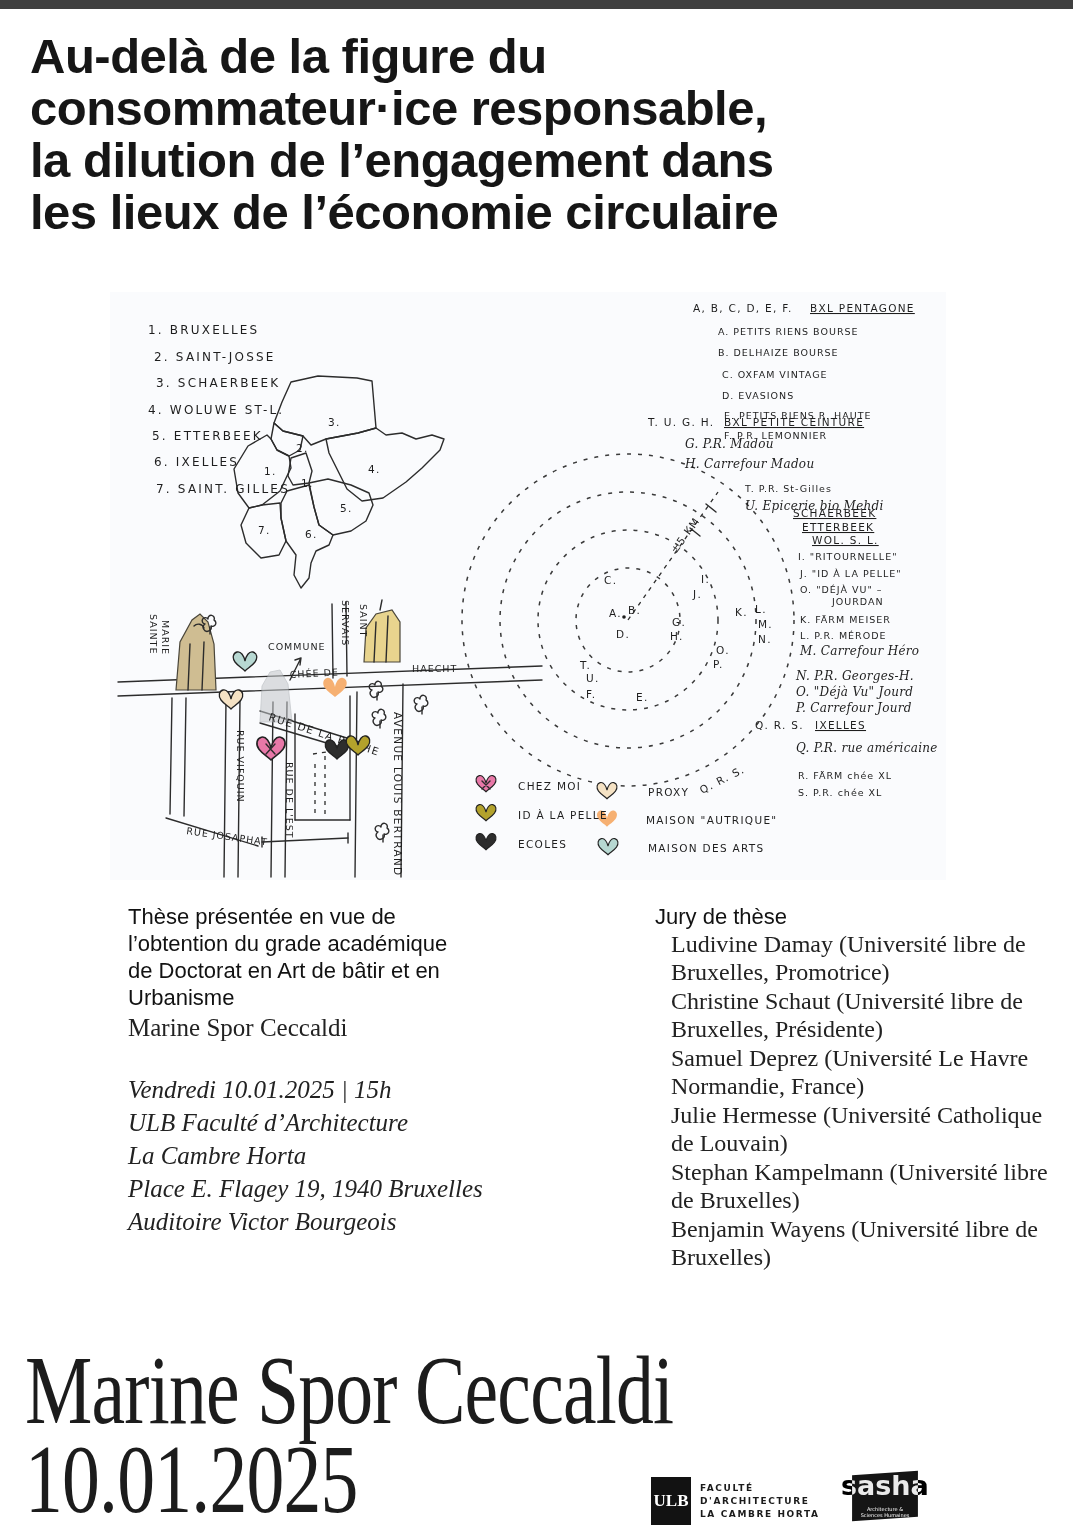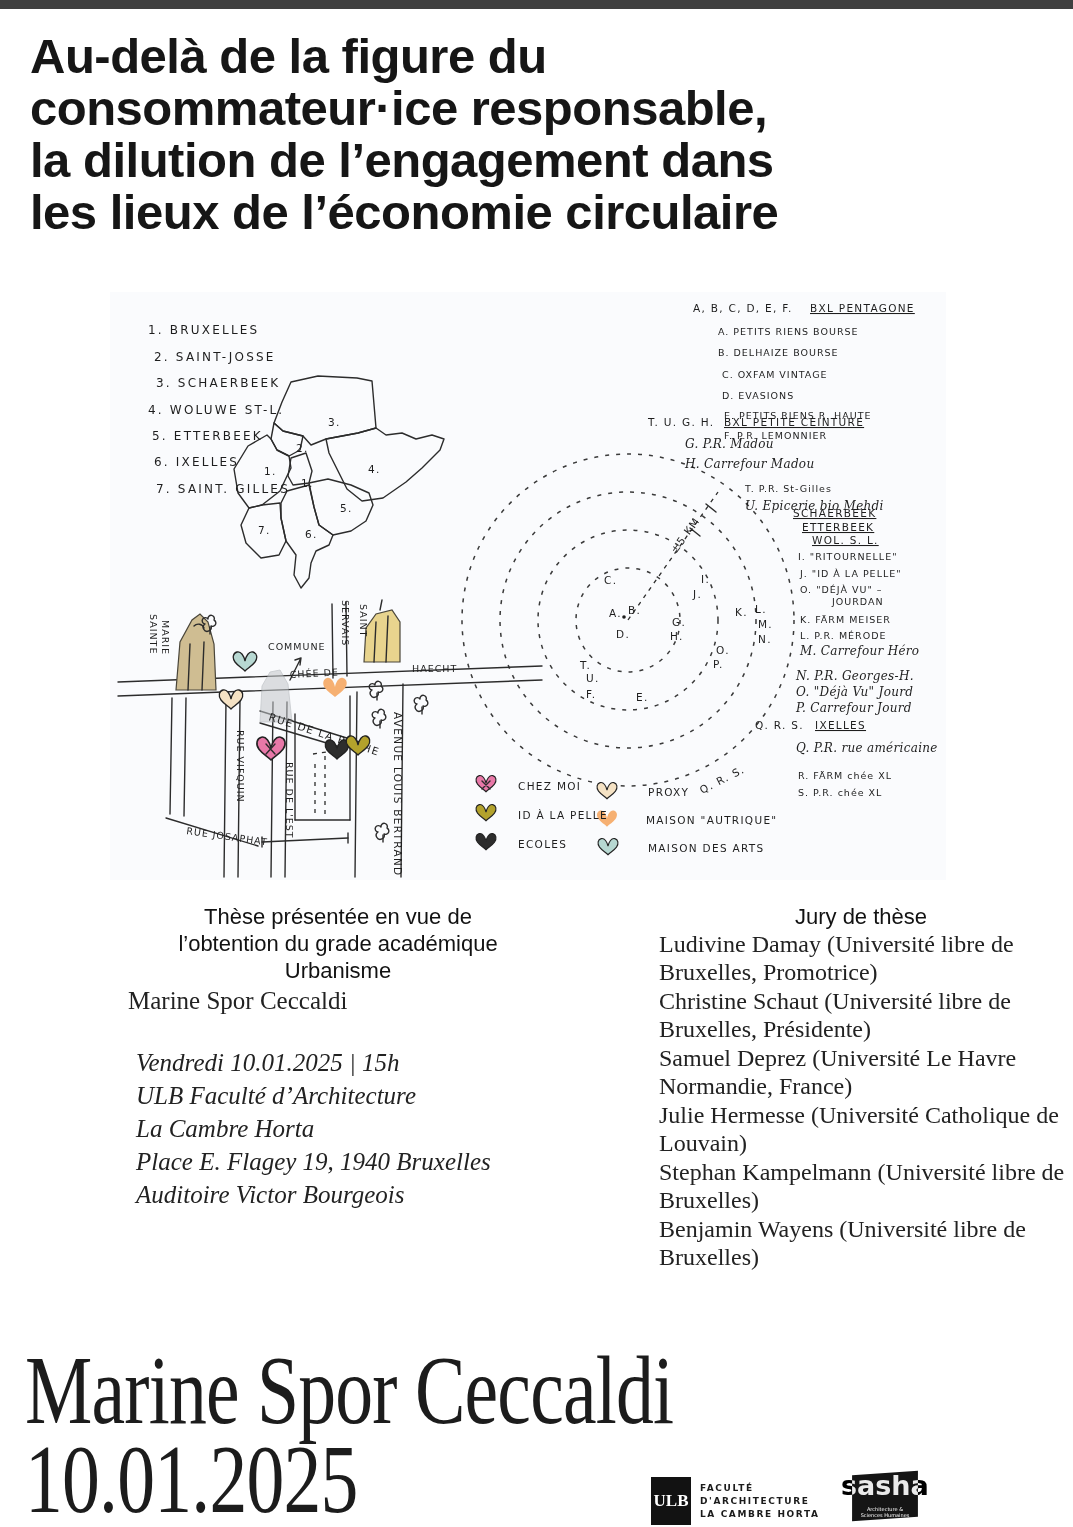--- a/index.html
+++ b/index.html
@@ -24,25 +24,25 @@
   .ring{stroke:#3a3a3a;stroke-width:1.5;stroke-dasharray:4 7;fill:none;}
   .dash{stroke:#2c2c2c;stroke-width:1.3;stroke-dasharray:4 5;fill:none;}
   .heart-outline{stroke:#222;stroke-width:1.3;}
   .blob{fill:#c2c6c9;opacity:.55;stroke:#9aa0a4;stroke-width:.8;}
   .church1{fill:#cfbd92;stroke:#4a463a;stroke-width:1.2;}
   .church2{fill:#e8d48e;stroke:#4a463a;stroke-width:1.2;}
 
   
   .col-left{position:absolute;left:128px;top:903px;width:420px;color:#121212;}
   .col-right{position:absolute;left:655px;top:903px;width:412px;color:#121212;}
-  .sans{font-family:"Liberation Sans",sans-serif;font-size:22px;line-height:27px;margin:0;text-align:center;}
+  .sans{font-family:"Liberation Sans",sans-serif;font-size:22px;line-height:27px;margin:0;}
   .serifname{font-family:"Liberation Serif",serif;font-size:25px;line-height:34px;margin:0;color:#222;}
-  .event{margin-top:28px;margin-left:8px;}
+  .event{margin-top:28px;}
   .event p{font-family:"Liberation Serif",serif;font-style:italic;font-size:25px;line-height:33px;margin:0;color:#222;}
-  .jury p{font-family:"Liberation Serif",serif;font-size:24px;line-height:28px;margin:0 0 1px 4px;color:#222;}
+  .jury p{font-family:"Liberation Serif",serif;font-size:24px;line-height:28px;margin:0 0 1px 16px;color:#222;}
 
   
   .big{position:absolute;left:25px;top:1346px;font-family:"Liberation Serif",serif;
        font-size:97px;line-height:89px;color:#1c1c1c;letter-spacing:-1px;
        transform:scaleX(.78);transform-origin:0 0;white-space:nowrap;}
   .ulb{position:absolute;left:651px;top:1477px;display:flex;gap:9px;align-items:center;}
   .ulb-box{width:40px;height:48px;background:#121212;color:#fff;display:flex;align-items:center;
            justify-content:center;font-family:"Liberation Serif",serif;font-weight:bold;font-size:17px;}
   .ulb-lines{font-family:"DejaVu Sans",sans-serif;font-size:9px;font-weight:bold;
              letter-spacing:1.6px;line-height:13px;color:#1b1b1b;}
@@ -276,20 +276,21 @@
       <text class="hw" x="538" y="504">PROXY</text>
       <text class="hw" x="536" y="532">MAISON "AUTRIQUE"</text>
       <text class="hw" x="538" y="560">MAISON DES ARTS</text>
     </g>
   </svg>
   </div>
 
   <div class="col-left">
     <p class="sans">Thèse présentée en vue de</p>
     <p class="sans">l’obtention du grade académique</p>
+    <p class="sans">de Doctorat en Art de bâtir et en</p>
     <p class="sans">Urbanisme</p>
     <p class="serifname">Marine Spor Ceccaldi</p>
     <div class="event">
       <p>Vendredi 10.01.2025 | 15h</p>
       <p>ULB Faculté d’Architecture</p>
       <p>La Cambre Horta</p>
       <p>Place E. Flagey 19, 1940 Bruxelles</p>
       <p>Auditoire Victor Bourgeois</p>
     </div>
   </div>

